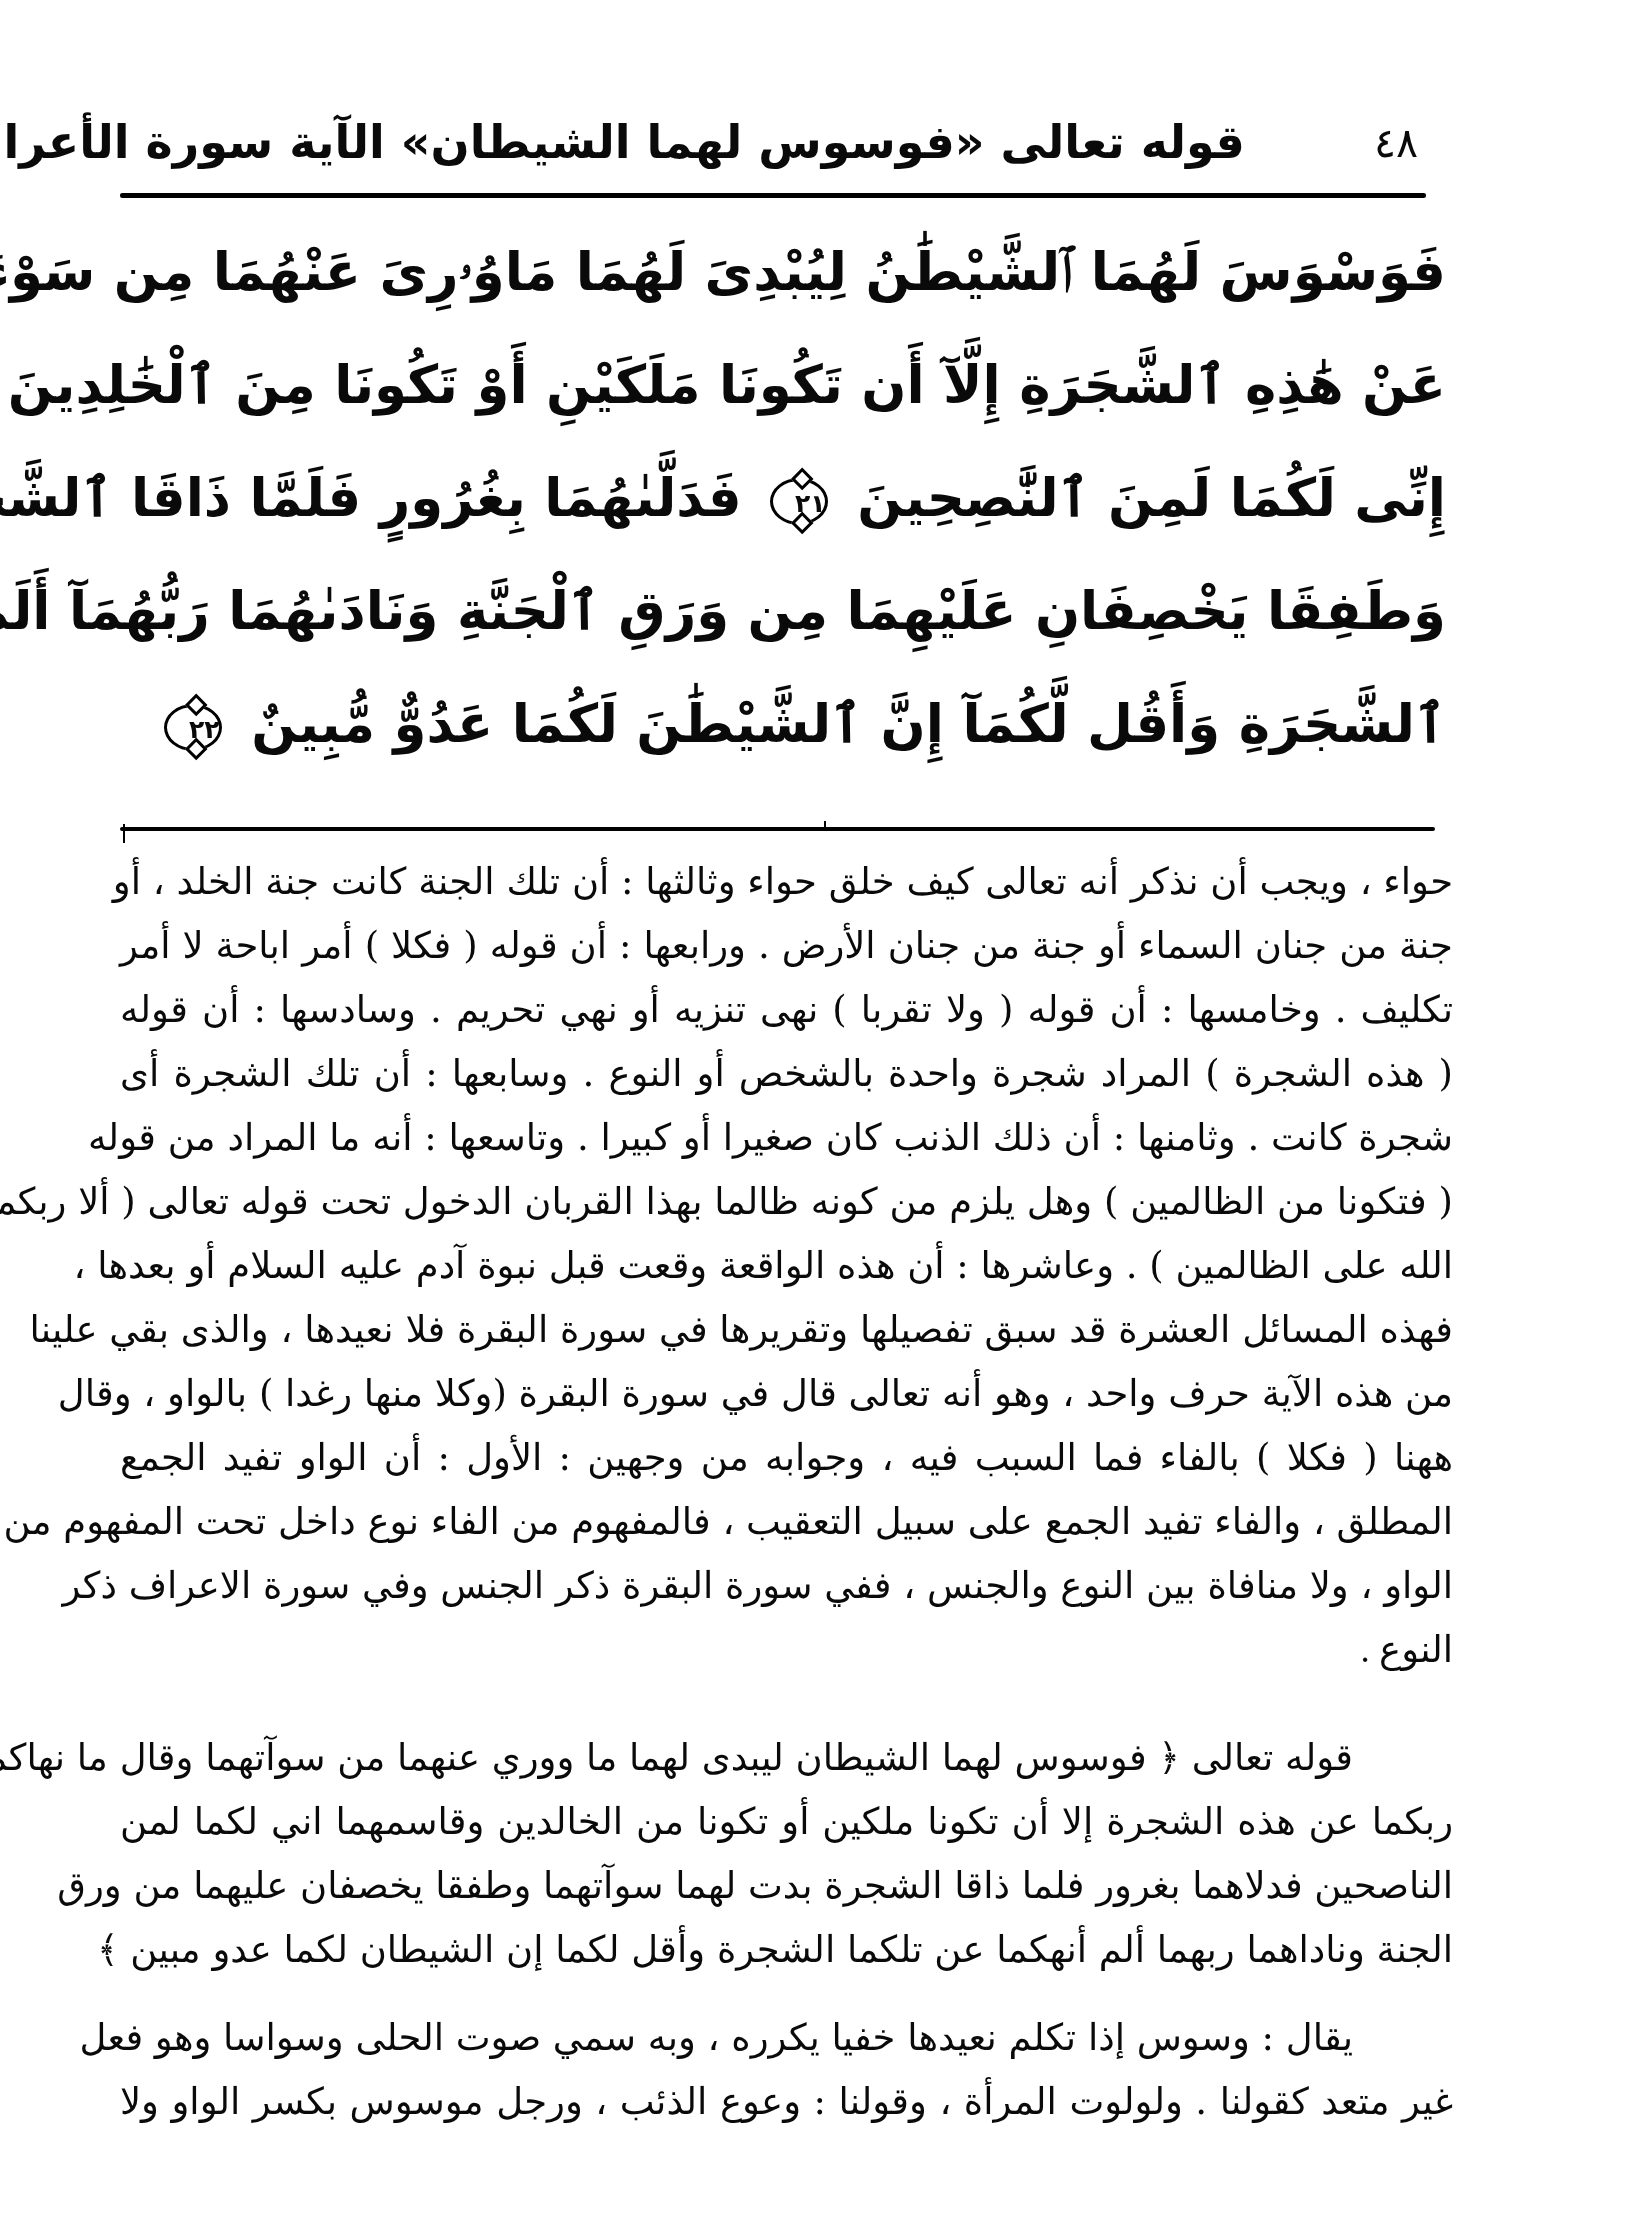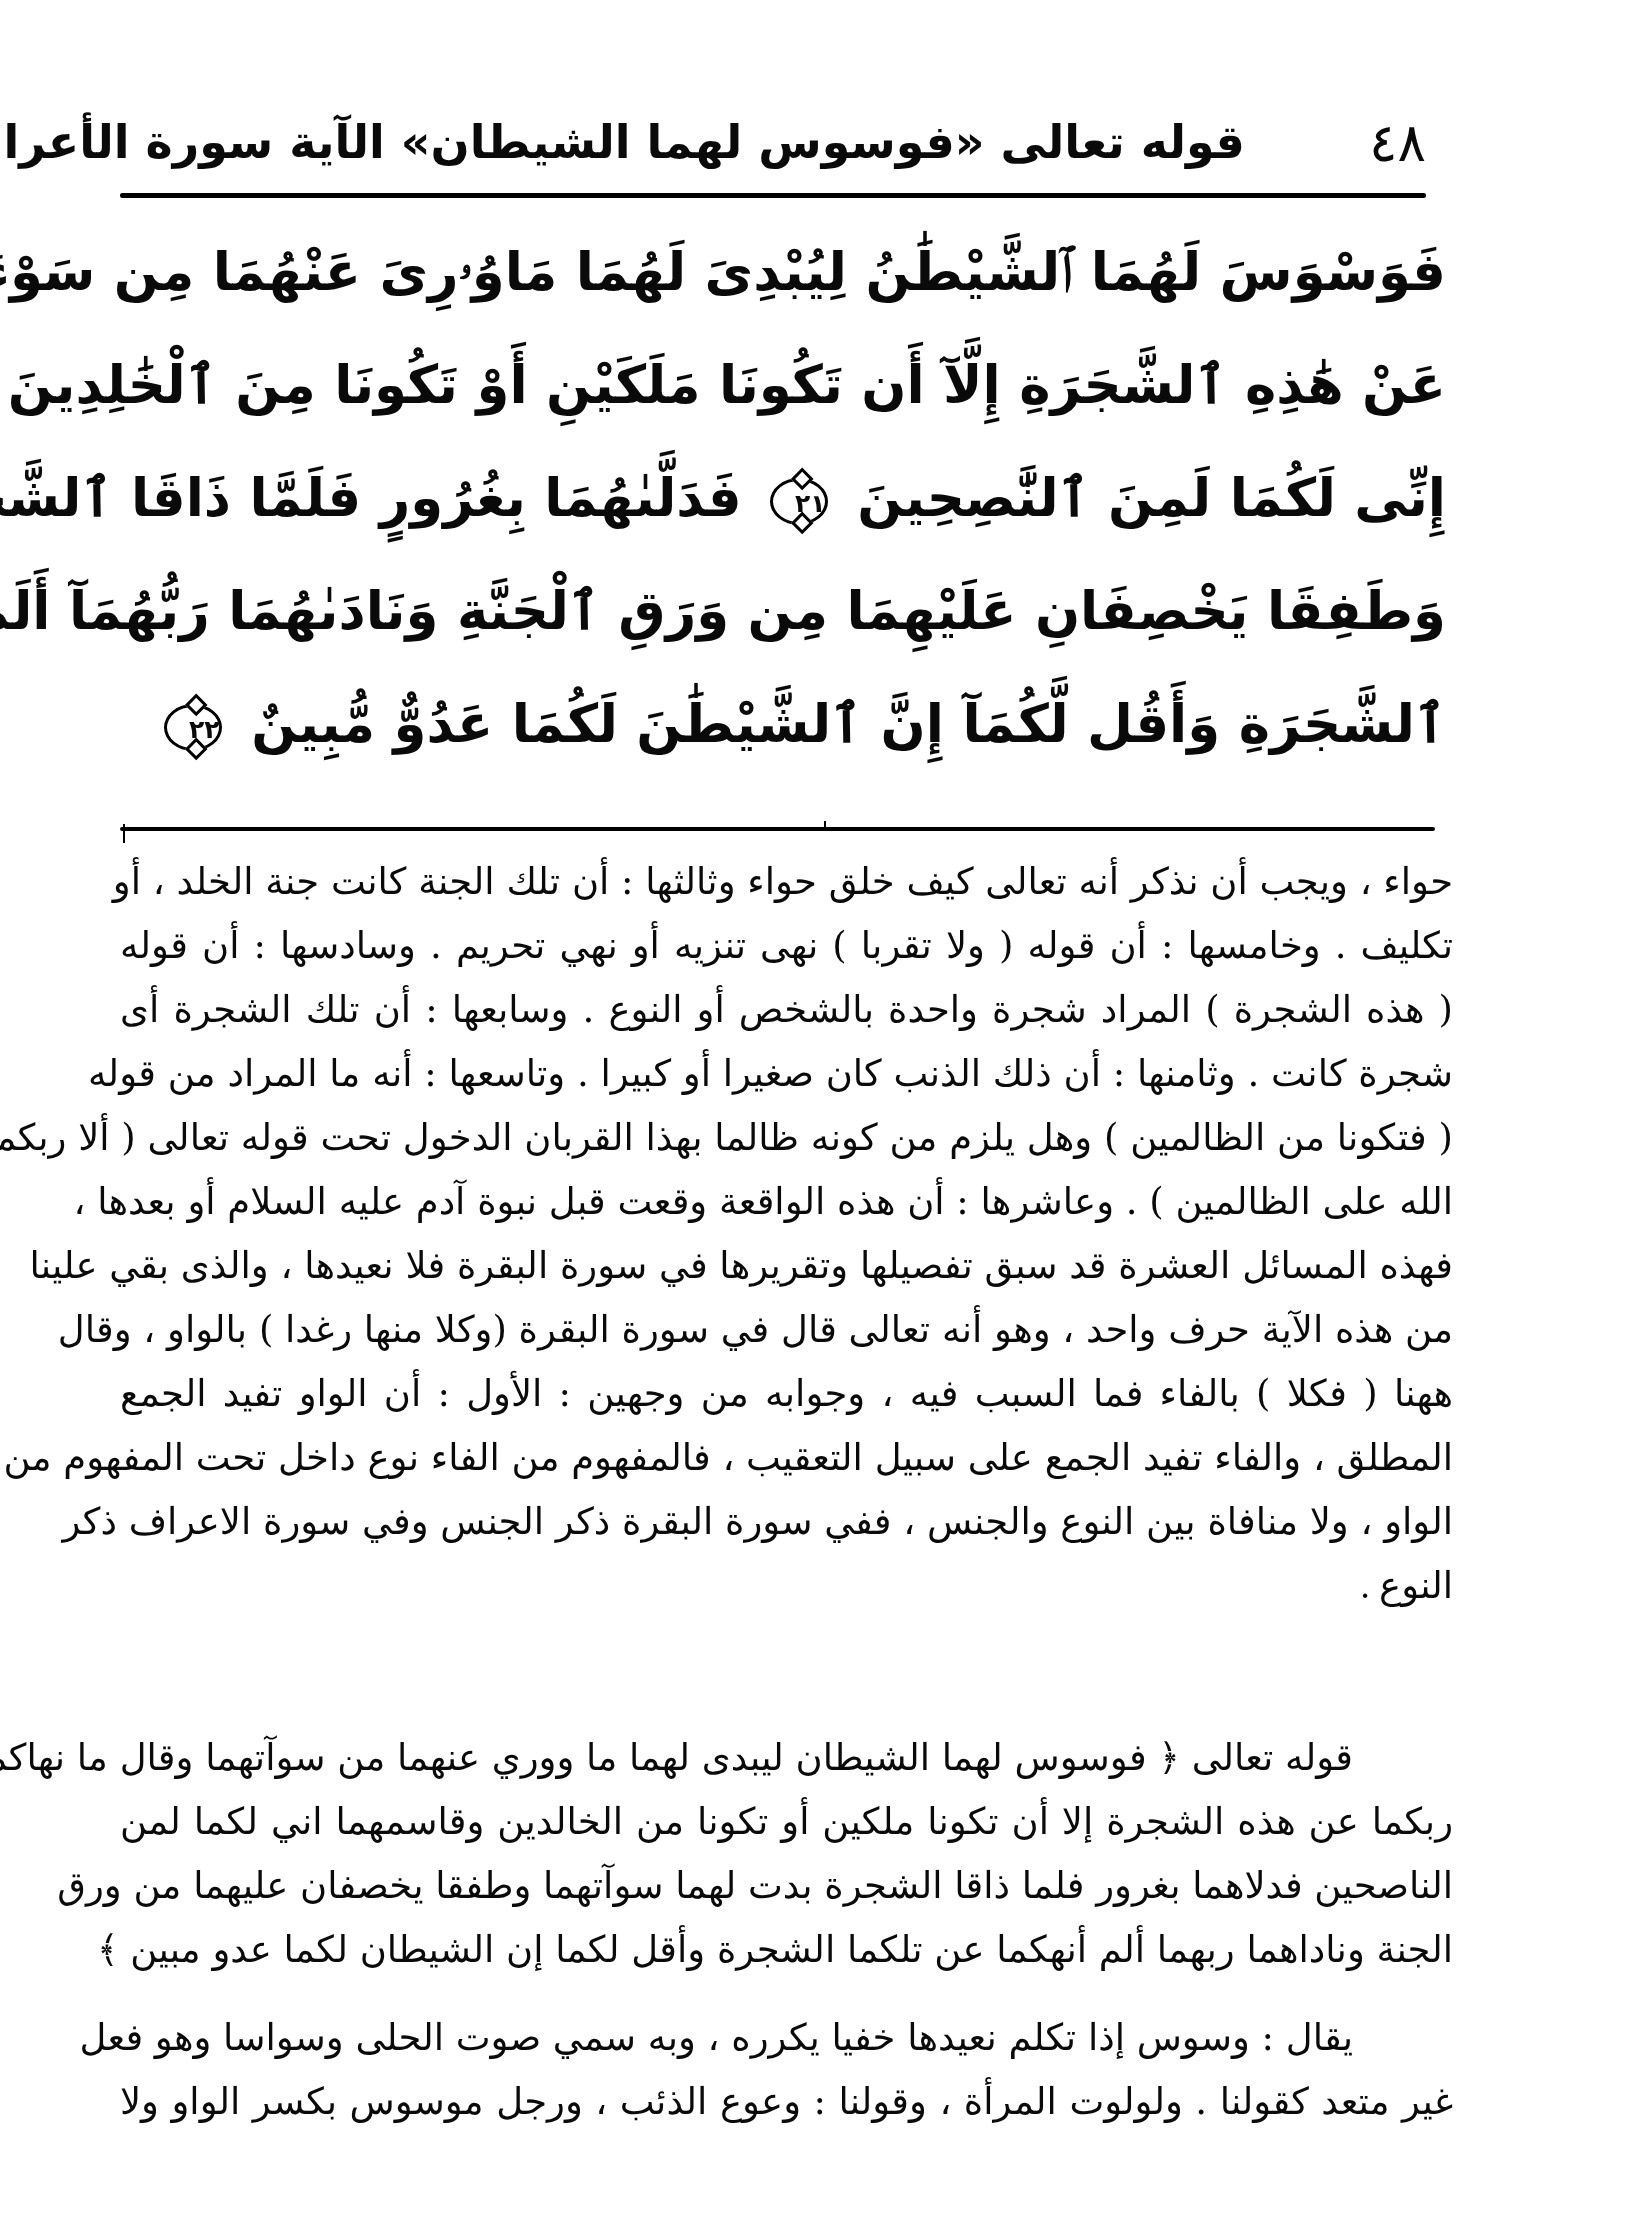--- a/index.html
+++ b/index.html
@@ -26,23 +26,23 @@
   .running-head {
     position: absolute;
     left: 120px;
     width: 1306px;
     top: 111px;
     height: 67px;
     direction: rtl;
   }
   .page-number {
     position: absolute;
-    right: 0;
+    right: 8px;
     top: 10.4px;
-    font-size: 53px;
+    font-size: 41px;
     line-height: 44px;
     font-family: "DejaVu Serif", serif;
   }
   .running-title {
     position: absolute;
     right: 181px;
     top: 3px;
     font-size: 46px;
     line-height: 56px;
     font-weight: bold;
@@ -188,20 +188,21 @@
       <span class="verse-marker">٢٢</span>
     </div>
   </div>
 
   <div class="rule separator-rule"></div>
   <div class="tick" style="left:123px; top:824px; height:19px;"></div>
   <div class="tick" style="left:824px; top:821px; height:10.4px; width:1.5px;"></div>
 
   <div class="commentary p1">
     <div class="body-line">حواء ، ويجب أن نذكر أنه تعالى كيف خلق حواء وثالثها : أن تلك الجنة كانت جنة الخلد ، أو</div>
+    <div class="body-line">جنة من جنان السماء أو جنة من جنان الأرض . ورابعها : أن قوله ( فكلا ) أمر اباحة لا أمر</div>
     <div class="body-line">تكليف . وخامسها : أن قوله ( ولا تقربا ) نهى تنزيه أو نهي تحريم . وسادسها : أن قوله</div>
     <div class="body-line">( هذه الشجرة ) المراد شجرة واحدة بالشخص أو النوع . وسابعها : أن تلك الشجرة أى</div>
     <div class="body-line">شجرة كانت . وثامنها : أن ذلك الذنب كان صغيرا أو كبيرا . وتاسعها : أنه ما المراد من قوله</div>
     <div class="body-line">( فتكونا من الظالمين ) وهل يلزم من كونه ظالما بهذا القربان الدخول تحت قوله تعالى ( ألا ربكما</div>
     <div class="body-line">الله على الظالمين ) . وعاشرها : أن هذه الواقعة وقعت قبل نبوة آدم عليه السلام أو بعدها ،</div>
     <div class="body-line">فهذه المسائل العشرة قد سبق تفصيلها وتقريرها في سورة البقرة فلا نعيدها ، والذى بقي علينا</div>
     <div class="body-line">من هذه الآية حرف واحد ، وهو أنه تعالى قال في سورة البقرة (وكلا منها رغدا ) بالواو ، وقال</div>
     <div class="body-line">ههنا ( فكلا ) بالفاء فما السبب فيه ، وجوابه من وجهين : الأول : أن الواو تفيد الجمع</div>
     <div class="body-line">المطلق ، والفاء تفيد الجمع على سبيل التعقيب ، فالمفهوم من الفاء نوع داخل تحت المفهوم من</div>
     <div class="body-line">الواو ، ولا منافاة بين النوع والجنس ، ففي سورة البقرة ذكر الجنس وفي سورة الاعراف ذكر</div>

